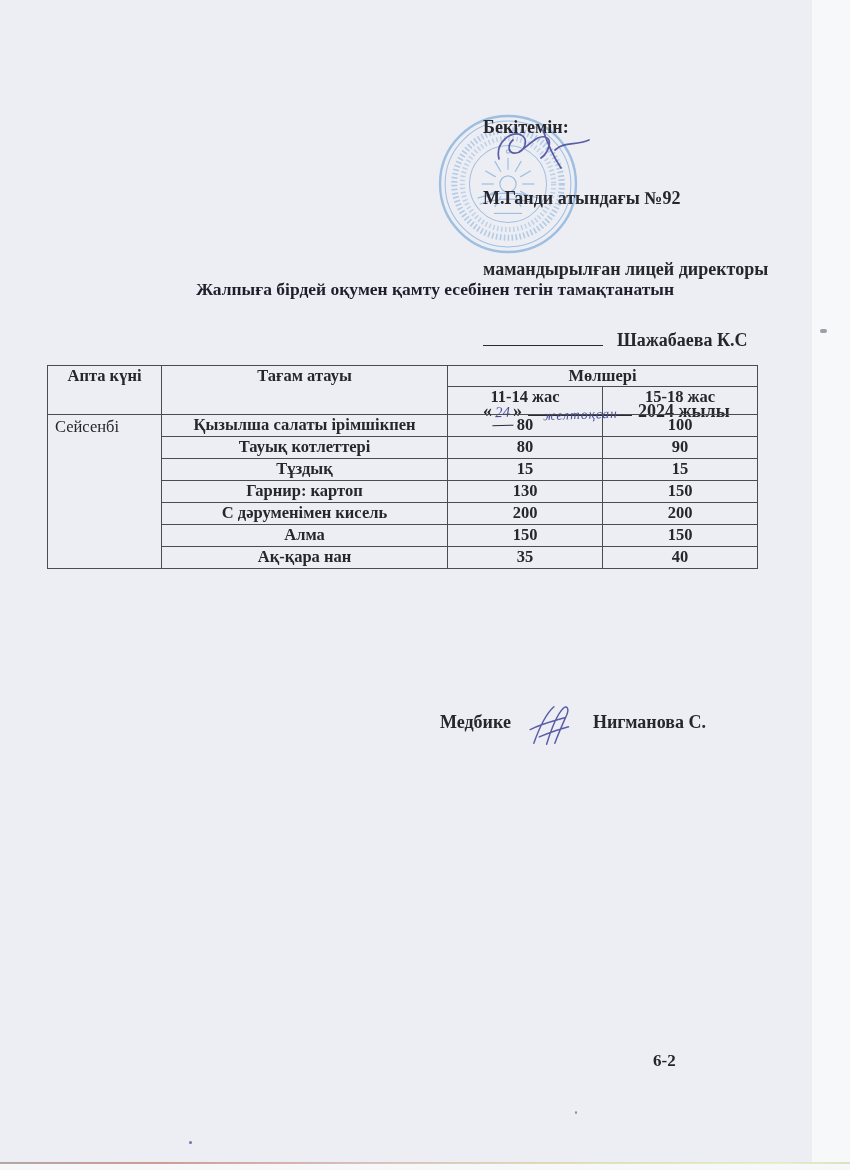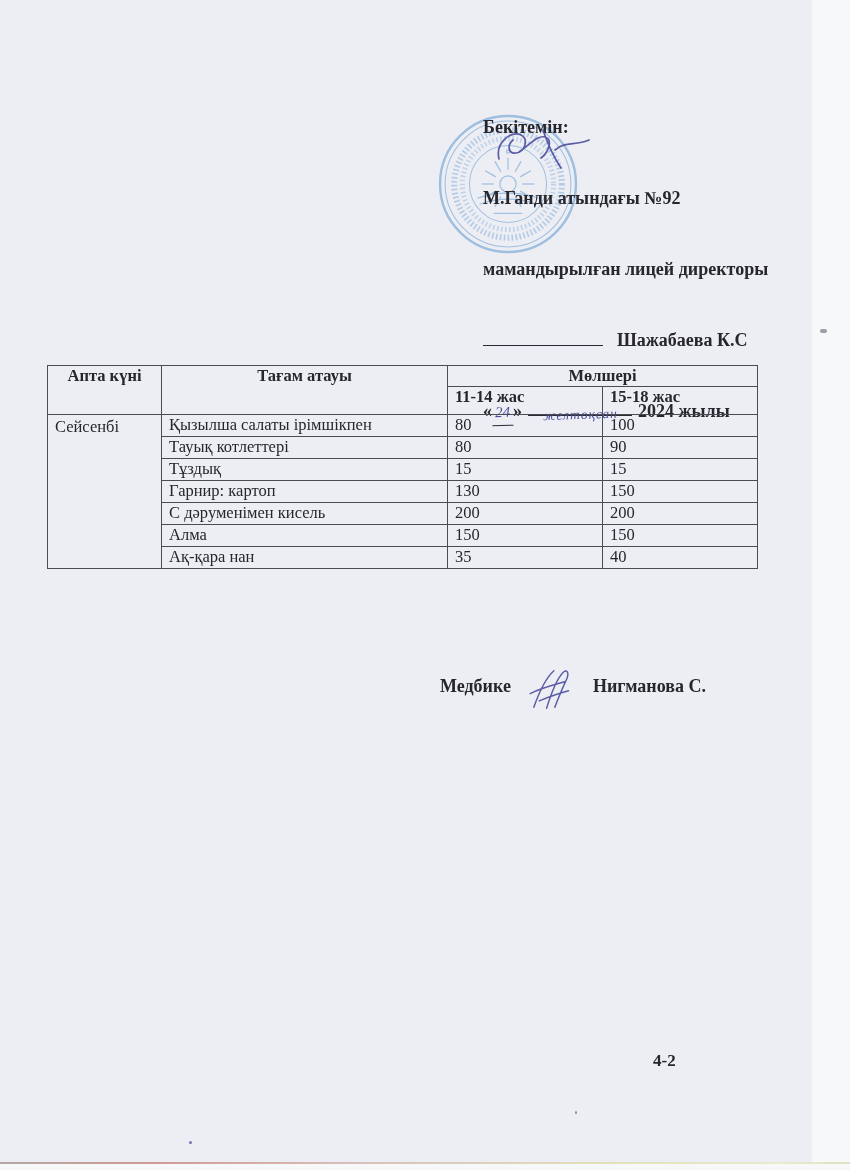--- a/index.html
+++ b/index.html
@@ -37,28 +37,28 @@
   
   .title{position:absolute;left:50px;top:276px;width:770px;text-align:center;z-index:3;
          font-weight:bold;font-size:17.5px;line-height:26px;color:#1e1f2a;}
 
   
   table.menu{position:absolute;left:47px;top:365px;width:710px;border-collapse:collapse;table-layout:fixed;z-index:3;
              font-size:16.5px;color:var(--text);padding-left:23px;}
   table.menu td,table.menu th{border:1.4px solid var(--line);padding:0 7px;vertical-align:top;
              line-height:20px;height:22px;overflow:hidden;white-space:nowrap;}
   table.menu th{font-weight:bold;text-align:center;}
-  table.menu th.age{text-align:left;font-family:Liberation Serif, serif;}
+  table.menu th.age{text-align:center;font-family:Liberation Serif, serif;}
   table.menu td.day{font-weight:normal;text-align:left;padding-top:2px;}
-  table.menu td{text-align:left;}
+  table.menu td{text-align:center;font-weight:bold;}
   tr.hr1 th{height:21px;}
   tr.hr2 th{height:28px;}
 
   
-  .nurse{position:absolute;left:440px;top:676px;z-index:3;display:flex;align-items:center;
+  .nurse{position:absolute;left:440px;top:712px;z-index:3;display:flex;align-items:center;
          font-weight:bold;font-size:18px;color:var(--text);}
 
   .pagenum{position:absolute;left:653px;top:1051px;z-index:3;font-weight:bold;font-size:17px;}
 
   .scanline{position:absolute;left:0;top:1162px;width:850px;height:2px;z-index:5;opacity:.65;
             background:linear-gradient(90deg,#8f8078,#bf6a5f 18%,#c9a49a 42%,#d9d59b 70%,#e4e7b4 92%,#cfd4a0);}
 
   .speck{position:absolute;border-radius:50%;z-index:4;}
   .speck-a{left:820px;top:329px;width:7px;height:4px;background:#9aa0a8;border-radius:2px;}
   .speck-b{left:189px;top:1141px;width:3px;height:3px;background:#7a6fae;}
@@ -109,20 +109,21 @@
   <div class="row">
     <span>«</span><span class="hand hand-day">24</span><span>»</span><span class="dateline"><span class="hand hand-month">желтоқсан</span></span><span>2024 жылы</span>
   </div>
 </div>
 
 <svg class="dir-sig" viewBox="0 0 112 54" aria-hidden="true">
   <path d="M7,36 C3,20 19,7 29,12 C37,16 33,29 24,30 C16,31 15,22 21,17 M27,29 C39,21 45,12 53,14 C61,16 57,29 49,35 M51,7 C55,19 61,33 69,45 M63,27 C73,18 83,23 97,17" fill="none" stroke="var(--ink)" stroke-width="1.7" stroke-linecap="round" opacity="0.9"></path>
 </svg>
 
 <div class="title">
+  <div>Жалпыға бірдей оқумен қамту есебінен тегін тамақтанатын</div>
 </div>
 
 <table class="menu">
   <colgroup>
     <col style="width:114px">
       <col style="width:286px">
       <col style="width:155px">
       <col style="width:155px">
   </colgroup>
   <tbody>
@@ -175,18 +176,18 @@
   </table>
 
 <div class="nurse">
   <span>Медбике</span>
   <svg class="nurse-sig" viewBox="0 0 70 50" aria-hidden="true">
     <path d="M14,45 C20,28 28,12 36,5 M10,30 C22,24 34,21 48,17 M28,46 C33,30 39,14 46,7 C50,3 53,7 50,14 C46,23 41,34 37,45 M20,38 C30,34 40,30 52,27" fill="none" stroke="var(--ink)" stroke-width="1.6" stroke-linecap="round" opacity="0.9"></path>
   </svg>
   <span>Нигманова С.</span>
 </div>
 
-<div class="pagenum">4-2</div>
+<div class="pagenum">6-2</div>
 
 <div class="scanline"></div>
 <div class="speck speck-a"></div>
 <div class="speck speck-b"></div>
 <div class="speck speck-c"></div>
 
 </body></html>

